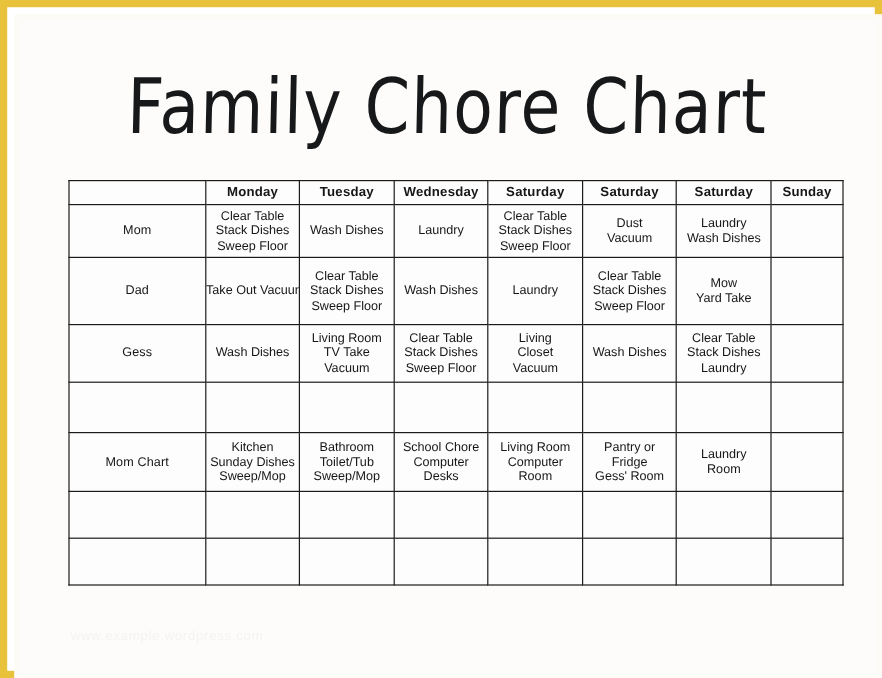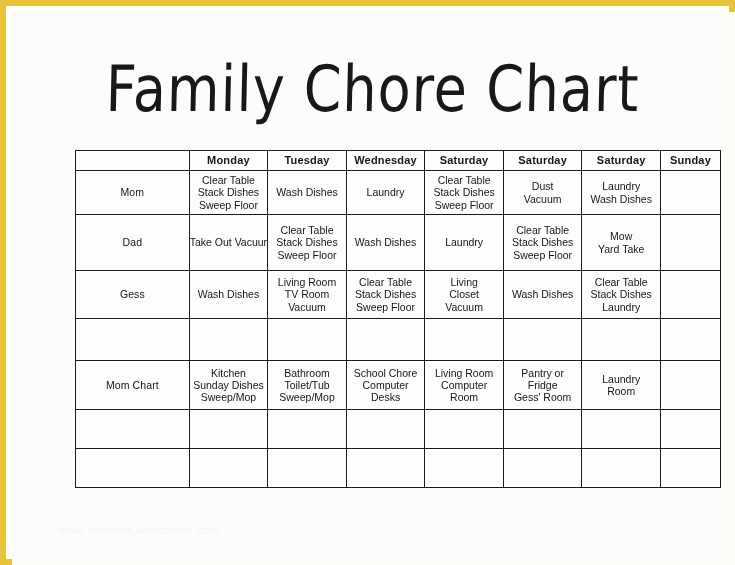--- a/index.html
+++ b/index.html
@@ -51,21 +51,21 @@
     letter-spacing: 1px;
     color: #17181a;
     transform: scaleY(1.18) skewX(-1.5deg);
     transform-origin: center top;
     white-space: nowrap;
   }
 
   
   #chore-table-wrap {
     position: absolute;
-    left: 60px;
+    left: 42px;
     top: 135px;
     width: 646px;
   }
   table.chore-table {
     border-collapse: collapse;
     table-layout: fixed;
     width: 646px;
     background: #fdfdfd;
   }
   table.chore-table td,
@@ -257,21 +257,21 @@
             <tr class="r-gess">
               <td class="row-label">Gess</td>
               <td class="chore-cell">
                 <span class="chore-lines">
                   <span class="chore-line">Wash Dishes</span>
                 </span>
               </td>
               <td class="chore-cell">
                 <span class="chore-lines">
                   <span class="chore-line">Living Room</span>
-                  <span class="chore-line">TV Room</span>
+                  <span class="chore-line">TV Take</span>
                   <span class="chore-line">Vacuum</span>
                 </span>
               </td>
               <td class="chore-cell">
                 <span class="chore-lines">
                   <span class="chore-line">Clear Table</span>
                   <span class="chore-line">Stack Dishes</span>
                   <span class="chore-line">Sweep Floor</span>
                 </span>
               </td>

